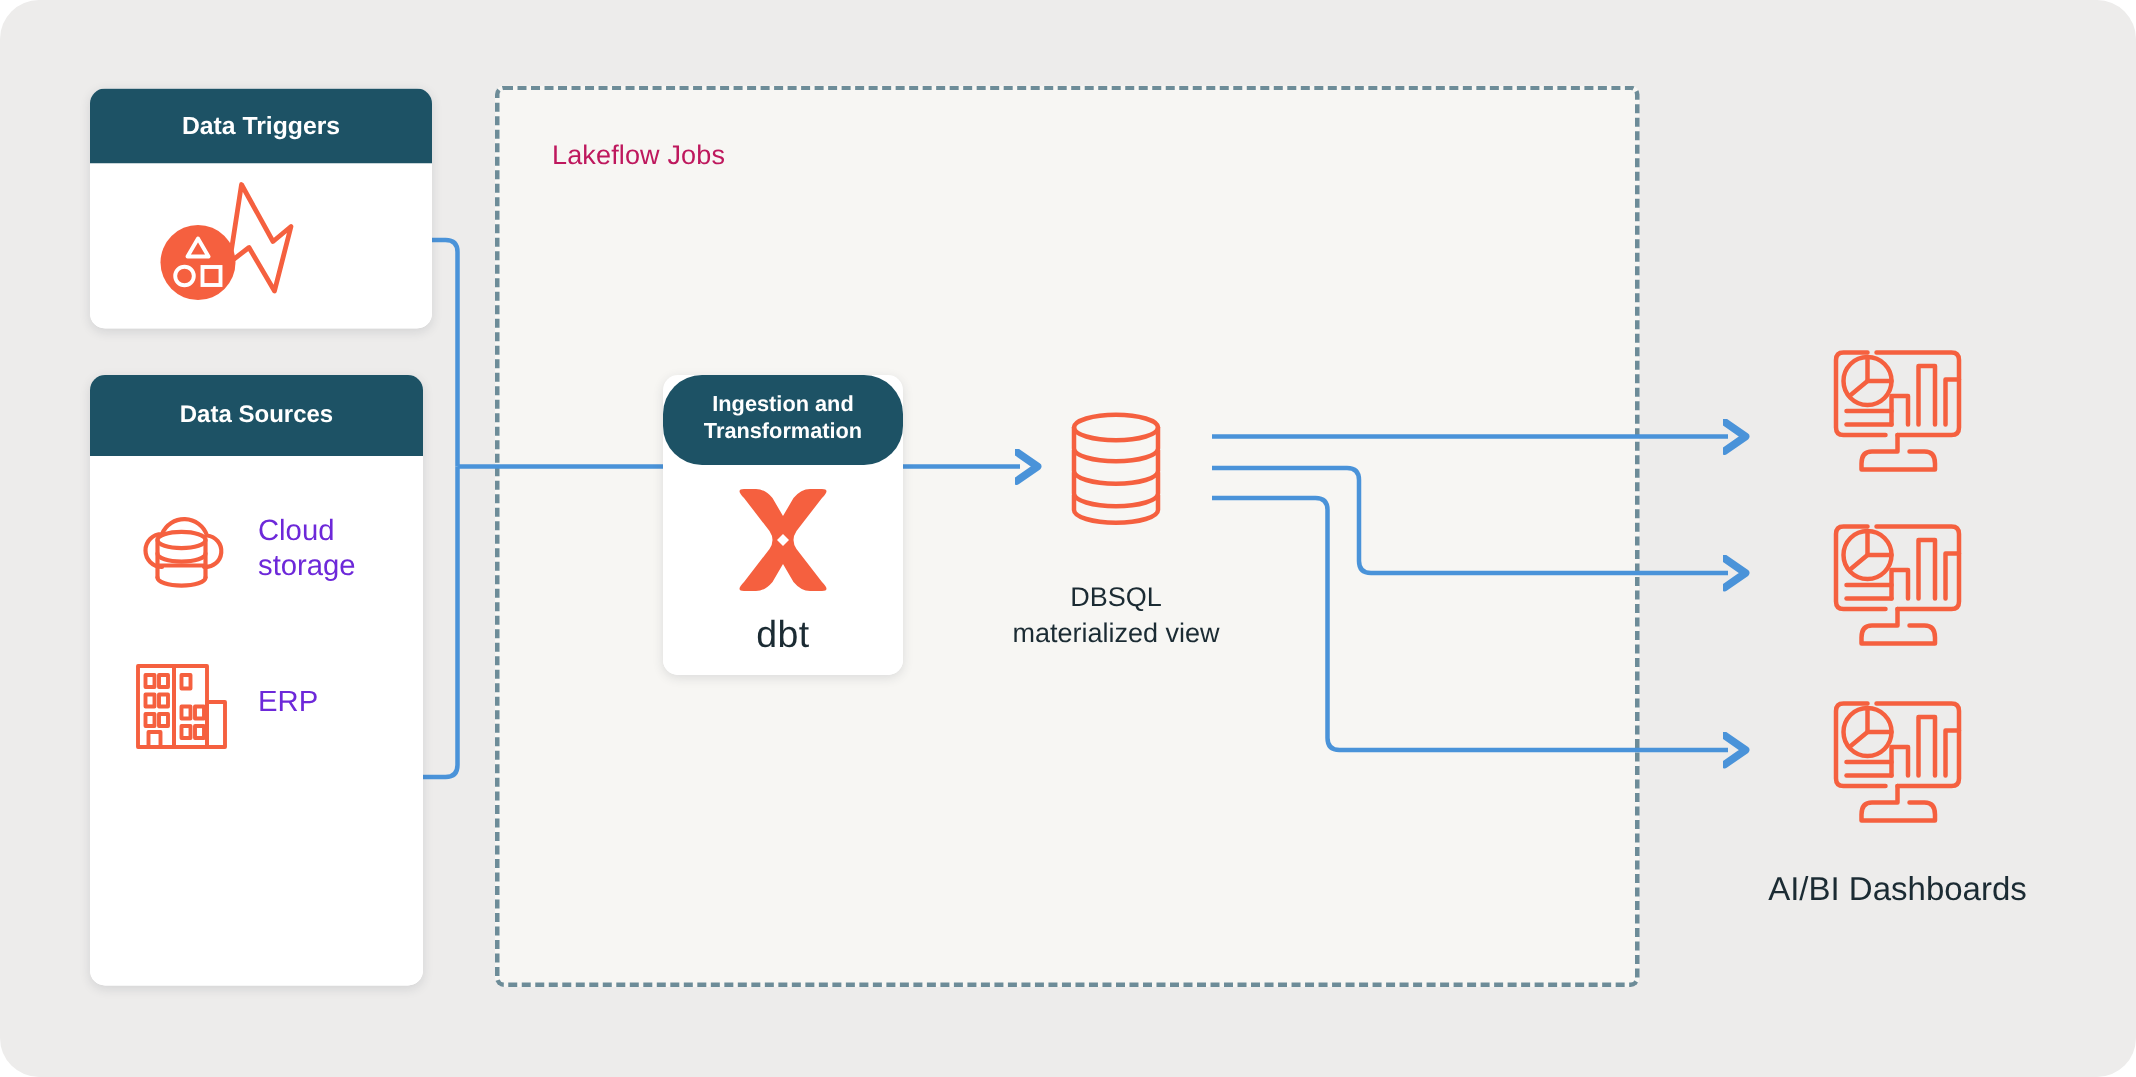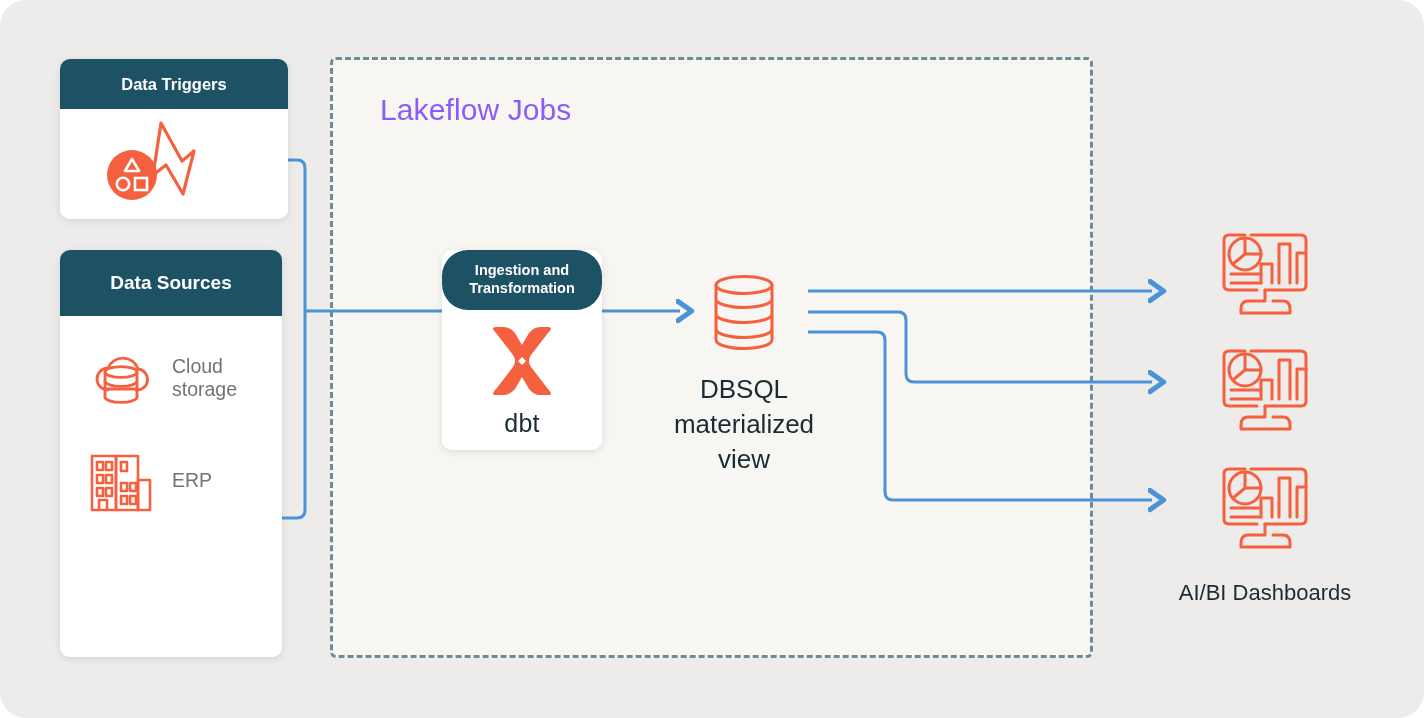--- a/index.html
+++ b/index.html
@@ -32,24 +32,24 @@
     top: 57px;
     width: 763px;
     height: 601px;
     box-sizing: border-box;
     border: 3px dashed #6d8c98;
     border-radius: 6px;
     background: #f7f6f3;
   }
   .region-title {
     position: absolute;
-    left: 380px;
+    left: 368px;
     top: 93px;
-    font-size: 30px;
-    color: #8b5cf6;
+    font-size: 18px;
+    color: #be185d;
     letter-spacing: 0.1px;
     white-space: nowrap;
   }
 
   
   .card {
     position: absolute;
     background: #ffffff;
     border-radius: 10px;
     box-shadow: 0 2px 7px rgba(40,50,60,.13);
@@ -69,41 +69,41 @@
     background: #ffffff;
   }
 
   
   #card-triggers { left: 60px; top: 59px; width: 228px; height: 160px; }
   #card-triggers .card-header { height: 50px; font-size: 16.5px; }
   #card-triggers .card-body { height: 110px; position: relative; }
 
   
   #card-sources { left: 60px; top: 250px; width: 222px; height: 407px; }
-  #card-sources .card-header { height: 66px; font-size: 19px; }
+  #card-sources .card-header { height: 54px; font-size: 16px; }
   #card-sources .card-body { height: 358px; padding-top: 10px; box-sizing: border-box; }
 
   .source-row {
     display: flex;
     align-items: center;
     height: 103px;
     padding-left: 28px;
   }
   .source-icon {
     width: 66px;
     height: 66px;
     flex: 0 0 66px;
     display: flex;
     align-items: center;
     justify-content: center;
   }
   .source-label {
     margin-left: 18px;
     font-size: 19.5px;
-    color: #737373;
+    color: #6d28d9;
     line-height: 1.17;
   }
 
   
   #card-ingestion { left: 442px; top: 250px; width: 160px; height: 200px; }
   #card-ingestion .card-header { height: 60px; font-size: 14.5px; padding: 0 8px; border-radius: 26px; }
   #card-ingestion .card-body {
     height: 140px;
     display: flex;
     flex-direction: column;
@@ -121,22 +121,22 @@
   
   #dbsql-node {
     position: absolute;
     left: 648px;
     top: 268px;
     width: 192px;
     text-align: center;
   }
   #dbsql-icon { height: 92px; display: flex; align-items: center; justify-content: center; }
   #dbsql-label {
-    margin-top: 12px;
-    font-size: 26px;
+    margin-top: 26px;
+    font-size: 18px;
     color: #1b2b33;
     line-height: 1.35;
     white-space: pre-line;
   }
 
   
   .dash-icon { position: absolute; width: 96px; height: 86px; }
   #dash-1 { left: 1217px; top: 231px; }
   #dash-2 { left: 1217px; top: 347px; }
   #dash-3 { left: 1217px; top: 465px; }

